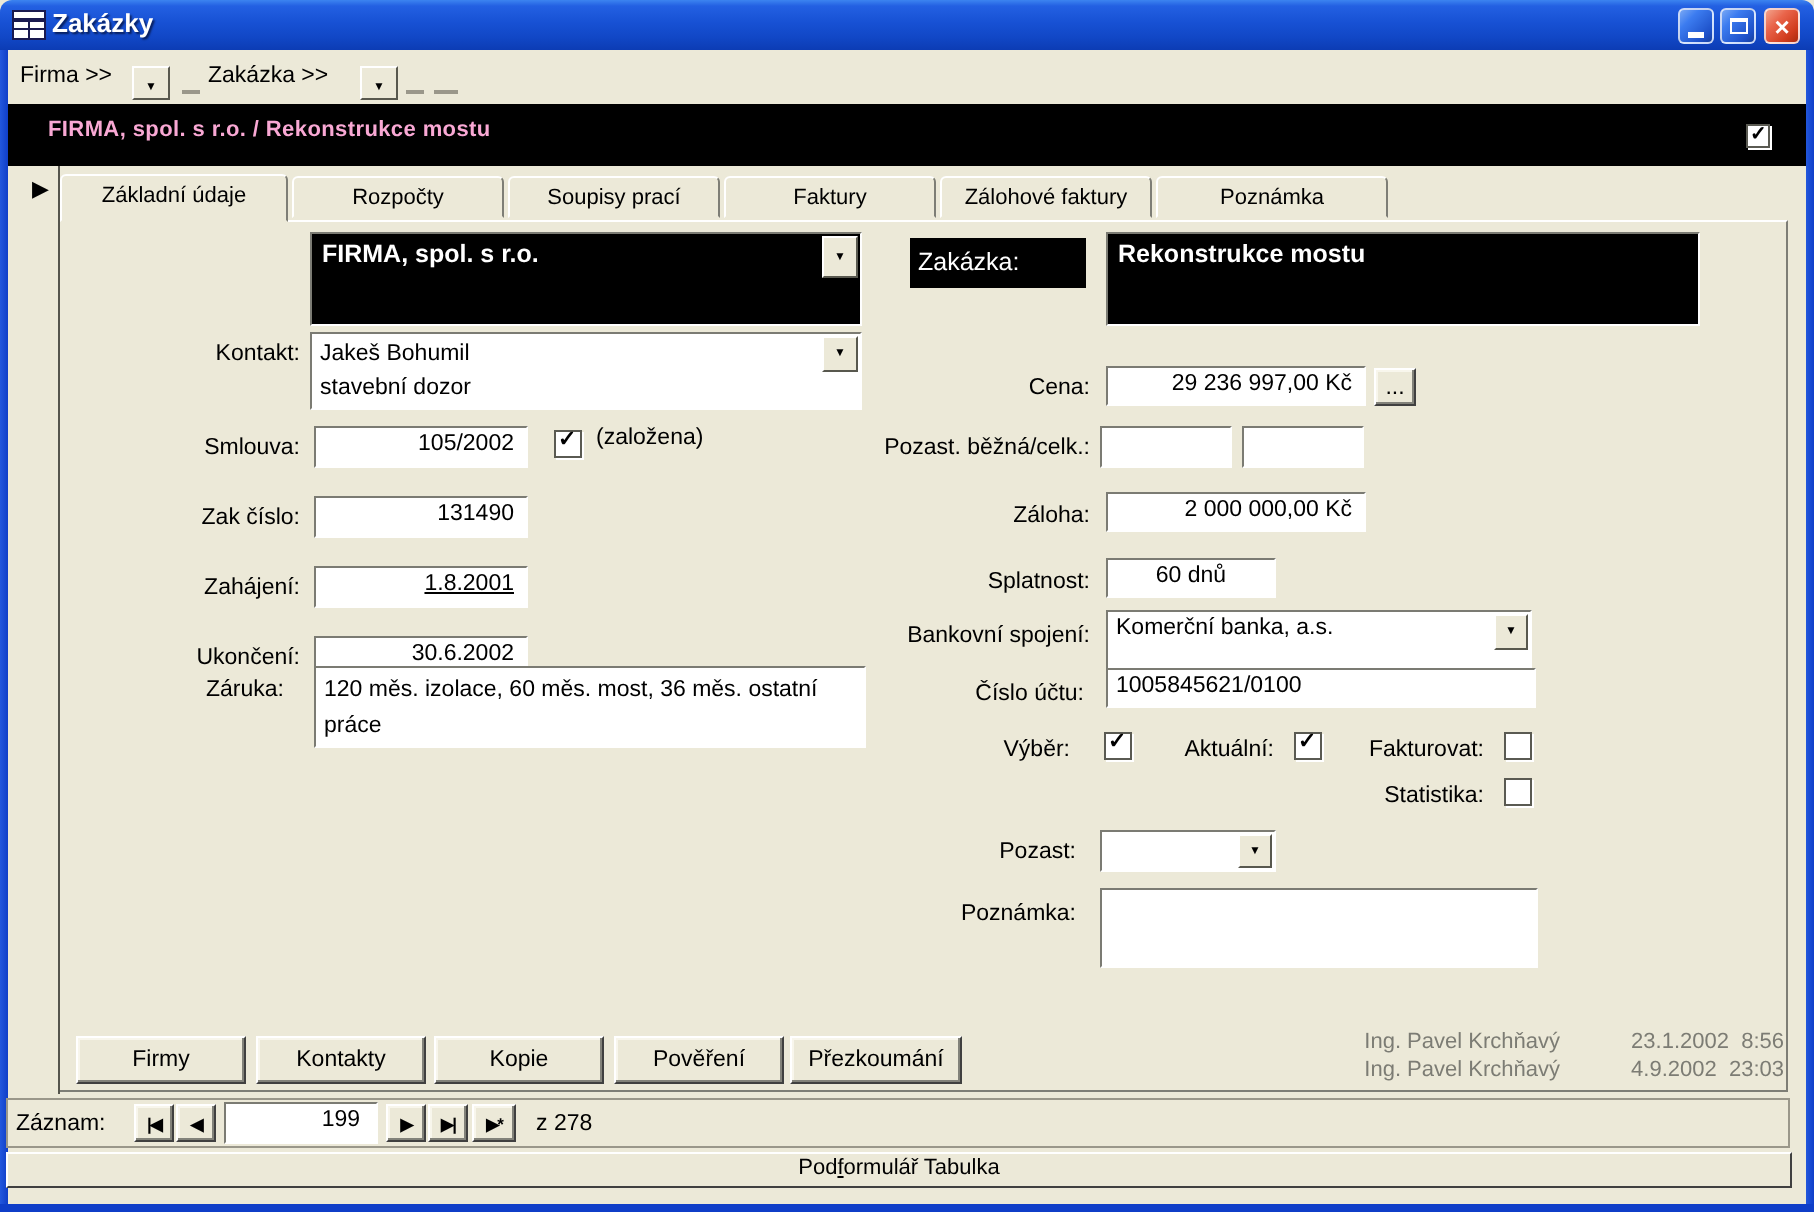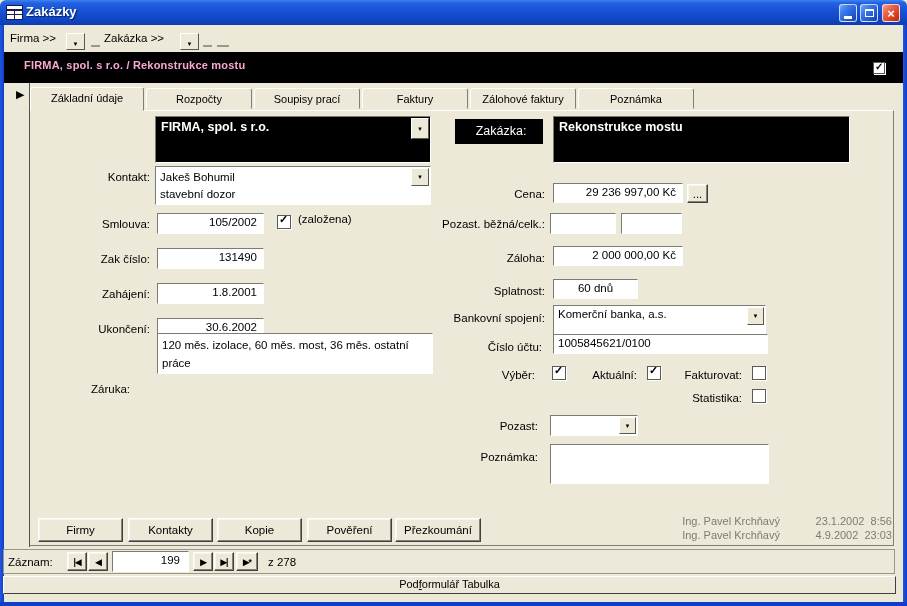--- a/index.html
+++ b/index.html
@@ -190,29 +190,29 @@
   <div class="field right" style="left:157px;top:213px;width:107px;height:21px;">105/2002</div>
   <div class="cb" style="left:277px;top:215px;">
       <span class="check">✓</span>
     </div>
   <div class="lbl" style="left:298px;top:213px;width:70px;text-align:left;">(založena)</div>
 
   <div class="lbl" style="left:60px;top:253px;width:90px;">Zak číslo:</div>
   <div class="field right" style="left:157px;top:248px;width:107px;height:21px;">131490</div>
 
   <div class="lbl" style="left:60px;top:288px;width:90px;">Zahájení:</div>
-  <div class="field right" style="left:157px;top:283px;width:107px;height:21px;">1.8.2001</div>
+  <div class="field right" style="left:157px;top:283px;width:107px;height:21px;text-decoration:underline;">1.8.2001</div>
 
   <div class="lbl" style="left:60px;top:323px;width:90px;">Ukončení:</div>
   <div class="field right" style="left:157px;top:318px;width:107px;height:21px;">30.6.2002</div>
 
-  <div class="lbl" style="left:40px;top:339px;width:90px;margin-top:44px;">Záruka:</div>
+  <div class="lbl" style="left:52px;top:339px;width:90px;">Záruka:</div>
   <div class="field" style="left:157px;top:333px;width:276px;height:41px;line-height:18px;">120 měs. izolace, 60 měs. most, 36 měs. ostatní práce</div>
 
-  <div class="black-lbl" style="left:455px;top:119px;width:88px;height:25px;padding-left:4px;text-align:center;">Zakázka:</div>
+  <div class="black-lbl" style="left:455px;top:119px;width:88px;height:25px;padding-left:4px;">Zakázka:</div>
   <div class="black-box" style="left:553px;top:116px;width:297px;height:47px;">Rekonstrukce mostu</div>
 
   <div class="lbl" style="left:440px;top:188px;width:105px;">Cena:</div>
   <div class="field right" style="left:553px;top:183px;width:130px;height:20px;">29 236 997,00 Kč</div>
   <div class="btn3d" style="left:687px;top:184px;width:21px;height:19px;">...</div>
 
   <div class="lbl" style="left:415px;top:218px;width:130px;">Pozast. běžná/celk.:</div>
   <div class="field" style="left:550px;top:213px;width:66px;height:21px;"></div>
   <div class="field" style="left:621px;top:213px;width:61px;height:21px;"></div>
 

